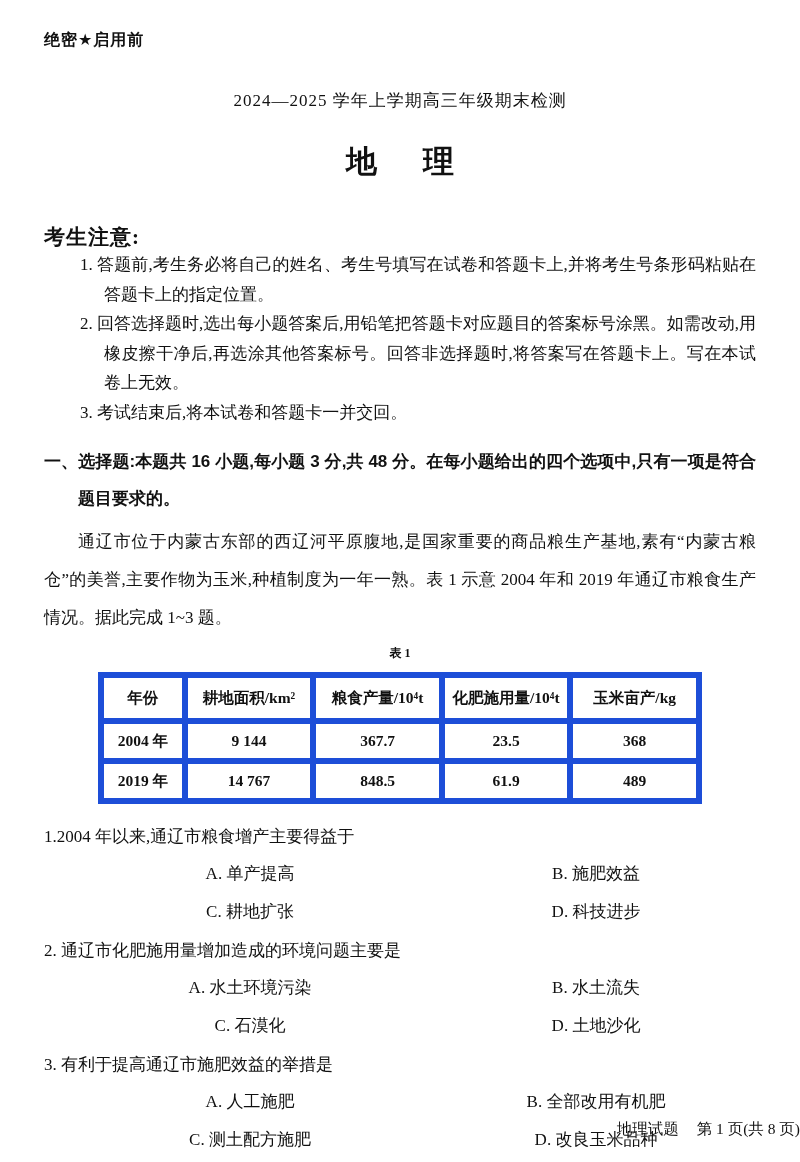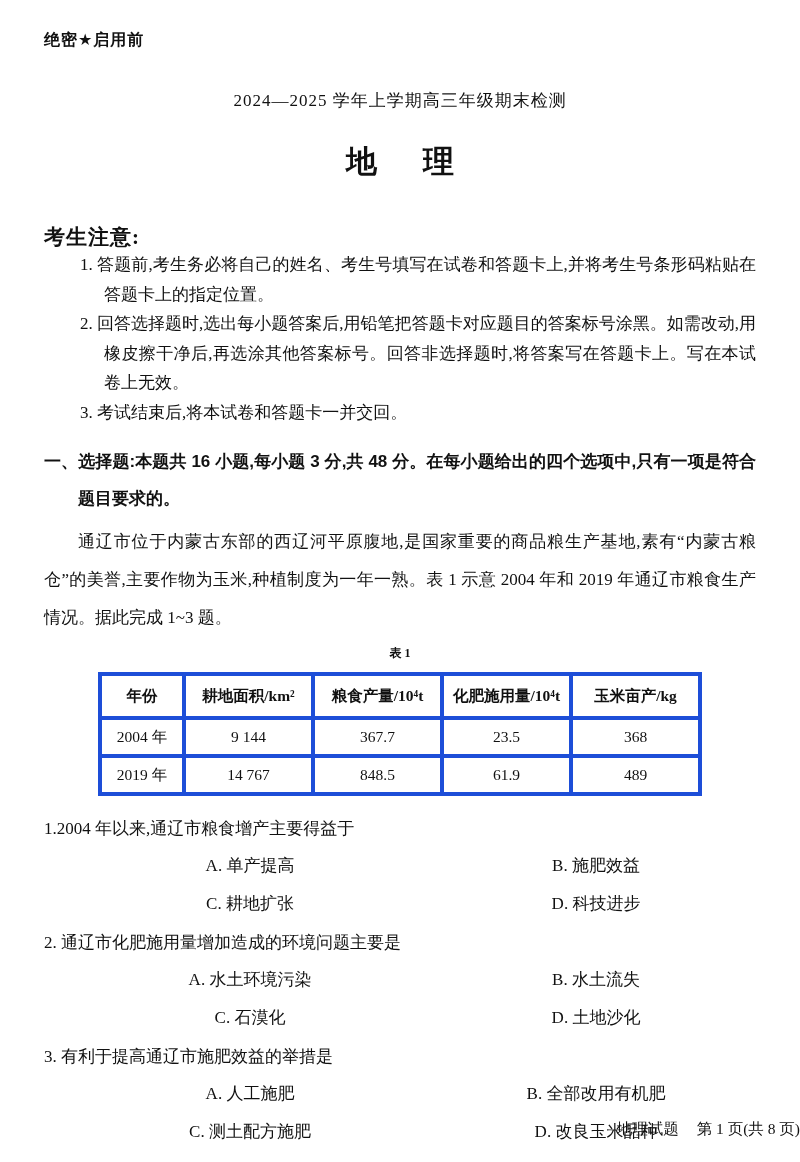--- a/index.html
+++ b/index.html
@@ -76,28 +76,28 @@
     font-size: 12px;
     font-weight: bold;
   }
   table.data-table {
     margin: 10px auto 0 auto;
     width: 604px;
     border-collapse: collapse;
     table-layout: fixed;
   }
   table.data-table th, table.data-table td {
-    border: 4px solid #1d4ed8;
+    border: 6px solid #1d4ed8;
     text-align: center;
     vertical-align: middle;
     font-size: 15.5px;
     padding: 0;
   }
   table.data-table th { height: 40px; font-weight: bold; }
-  table.data-table td { height: 34px; font-weight: normal; }
+  table.data-table td { height: 34px; font-weight: bold; }
   col.c-year { width: 14%; }
   col.c-std  { width: 21.5%; }
   .questions { margin-top: 14px; }
   .question { margin-top: 2px; }
   .q-text { font-size: 17px; line-height: 37px; }
   .options {
     display: grid;
     grid-template-columns: 372px 1fr;
     padding-left: 20px;
   }

